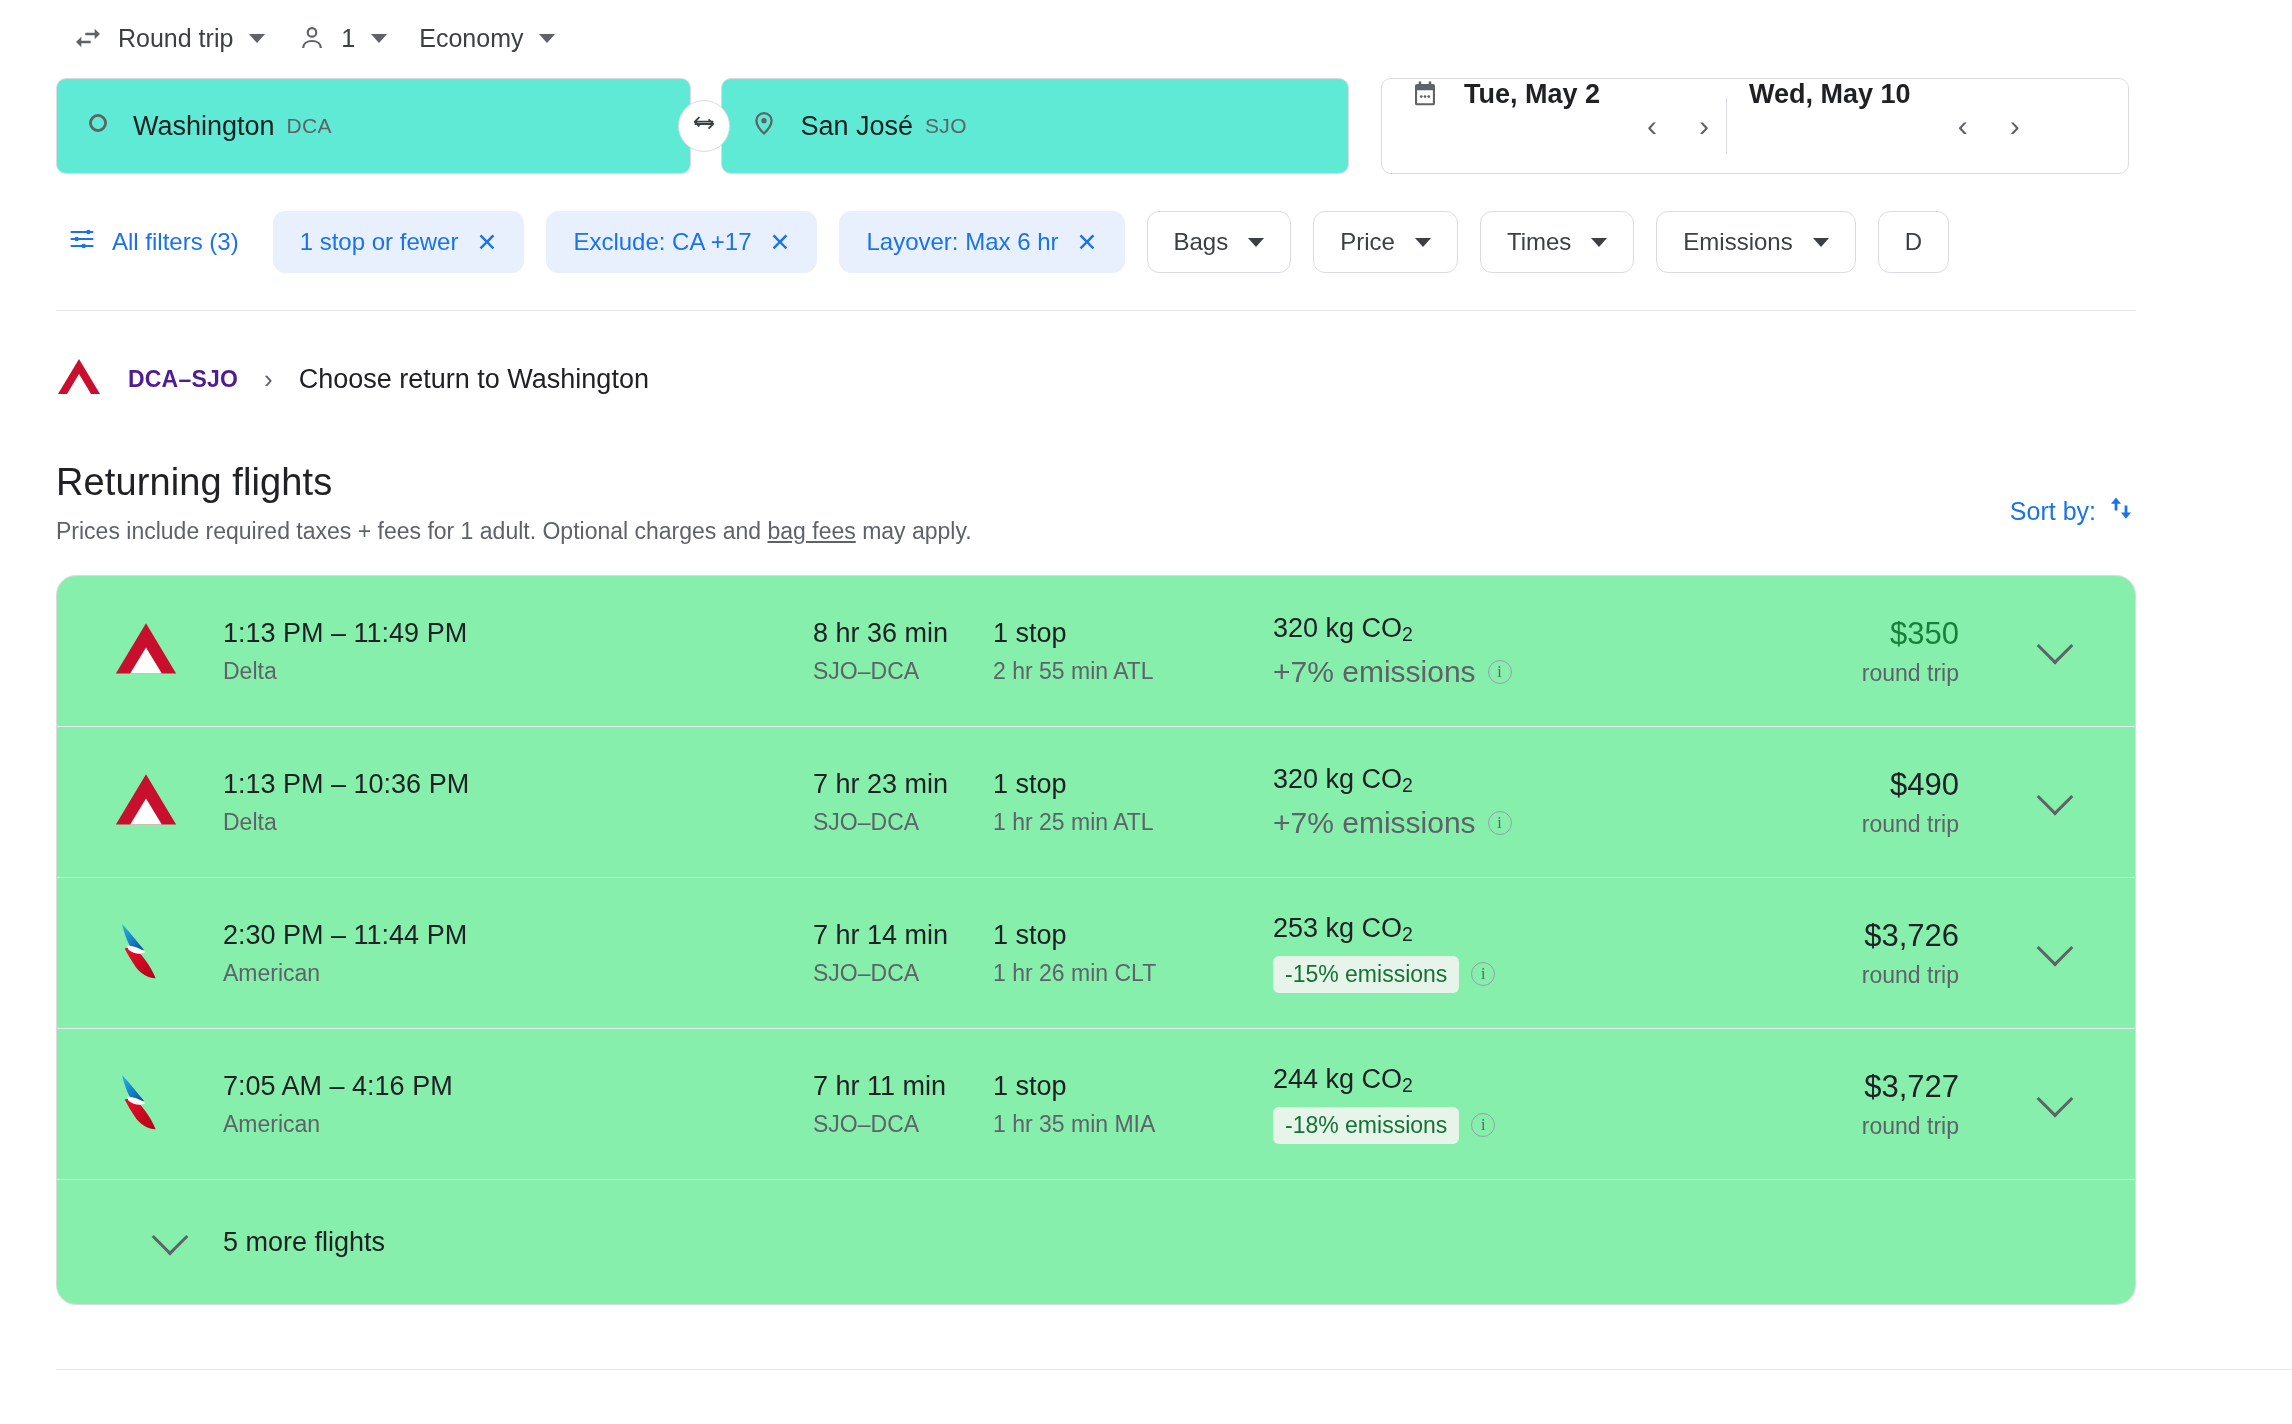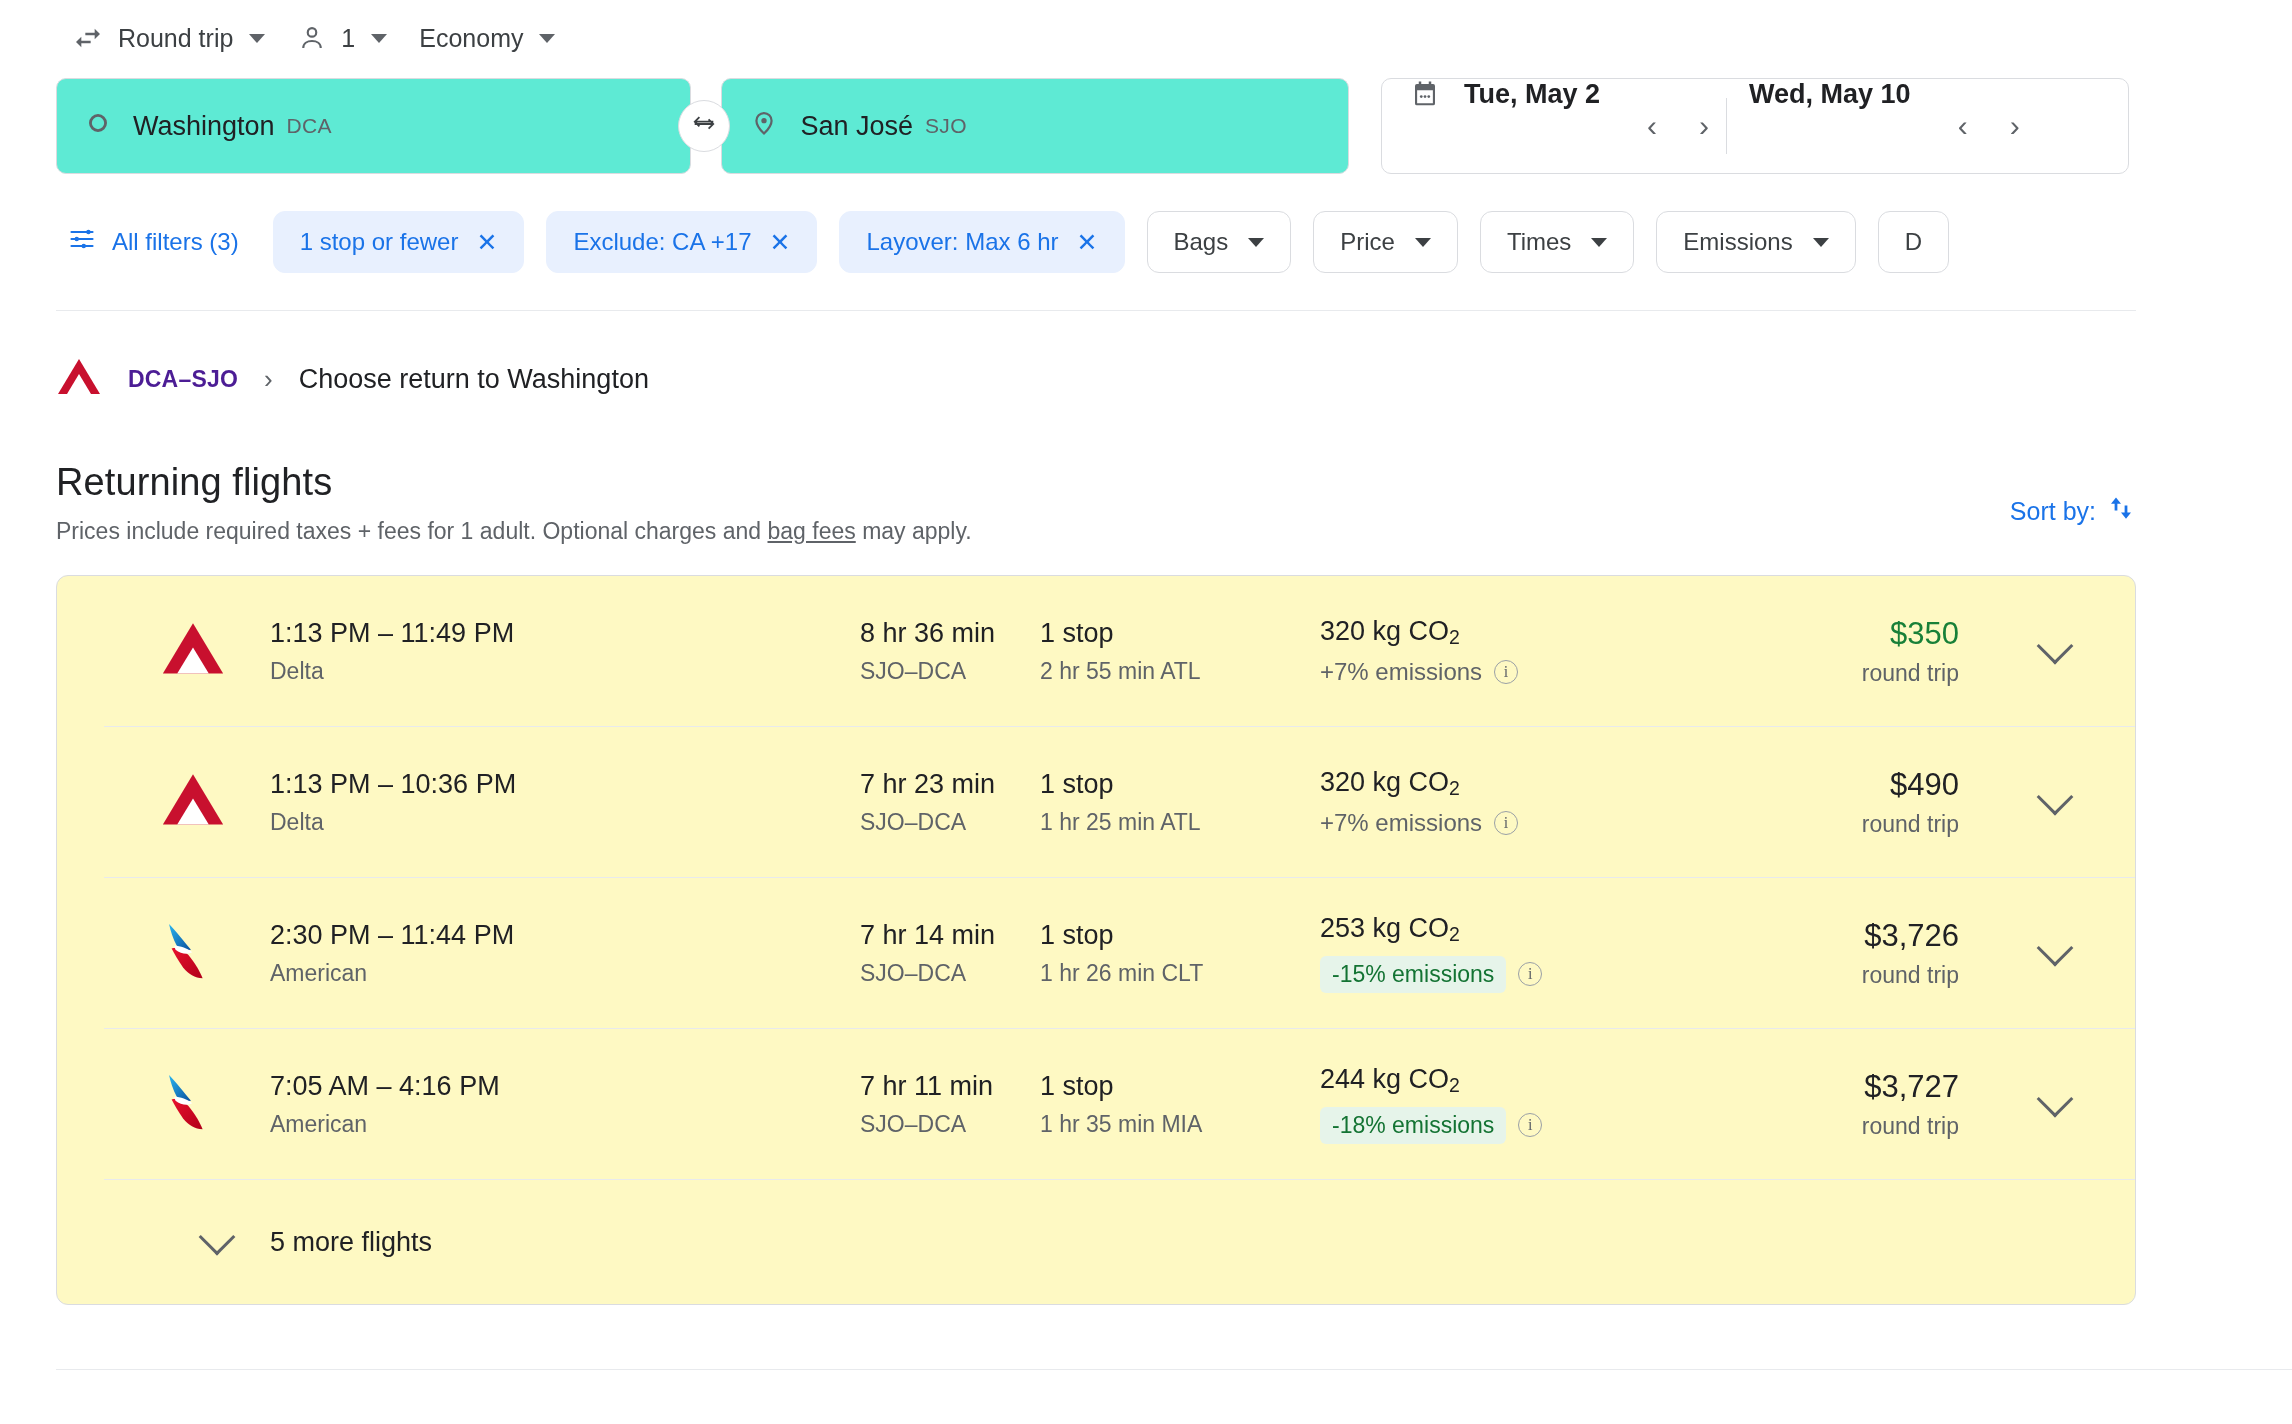--- a/index.html
+++ b/index.html
@@ -116,42 +116,42 @@
   .rf-sub u { text-decoration: underline; cursor: pointer; }
   .sort-by {
     position: absolute; right: 0; bottom: 16px;
     display: flex; align-items: center; gap: 10px;
     color: #1a73e8; font-size: 25px; cursor: pointer;
   }
 
   
   .flight-card {
     margin-top: 30px; width: 2080px;
-    border: 1px solid #dadce0; border-radius: 12px; overflow: hidden; background: #fef9c3; padding-left: 47px;
+    border: 1px solid #dadce0; border-radius: 20px; overflow: hidden; background: #86efac;
   }
   .flight-row {
     display: flex; align-items: center;
     height: 151px; padding: 0 40px 0 56px;
     border-bottom: 1px solid #e8eaed; cursor: pointer; position: relative;
   }
   .logo-cell { width: 110px; display: flex; align-items: center; }
   .times-cell { width: 590px; }
   .dur-cell { width: 180px; }
   .stops-cell { width: 280px; }
   .co2-cell { width: 430px; }
   .price-cell { flex: 1; text-align: right; padding-right: 56px; }
   .expand-cell { width: 80px; display: flex; align-items: center; justify-content: center; }
 
   .primary { font-size: 27px; color: #202124; white-space: nowrap; }
   .primary.bold { font-weight: 500; }
   .secondary { font-size: 23px; color: #5f6368; margin-top: 9px; white-space: nowrap; }
   .co2-main { font-size: 27px; color: #202124; white-space: nowrap; }
   .sub { vertical-align: -0.22em; font-size: 0.72em; }
   .emis-row { display: flex; align-items: center; gap: 12px; margin-top: 9px; }
-  .emis-plain { font-size: 24px; color: #5f6368; }
+  .emis-plain { font-size: 30px; color: #5f6368; }
   .emis-badge {
     font-size: 23px; color: #137333; background: #e6f4ea;
     padding: 5px 12px; border-radius: 6px; white-space: nowrap;
   }
   .info-i {
     width: 24px; height: 24px; border-radius: 50%; border: 1.6px solid #9aa0a6;
     display: inline-flex; align-items: center; justify-content: center;
     font-size: 16px; color: #5f6368; font-family: "Liberation Serif", serif; cursor: pointer;
     flex: none;
   }

